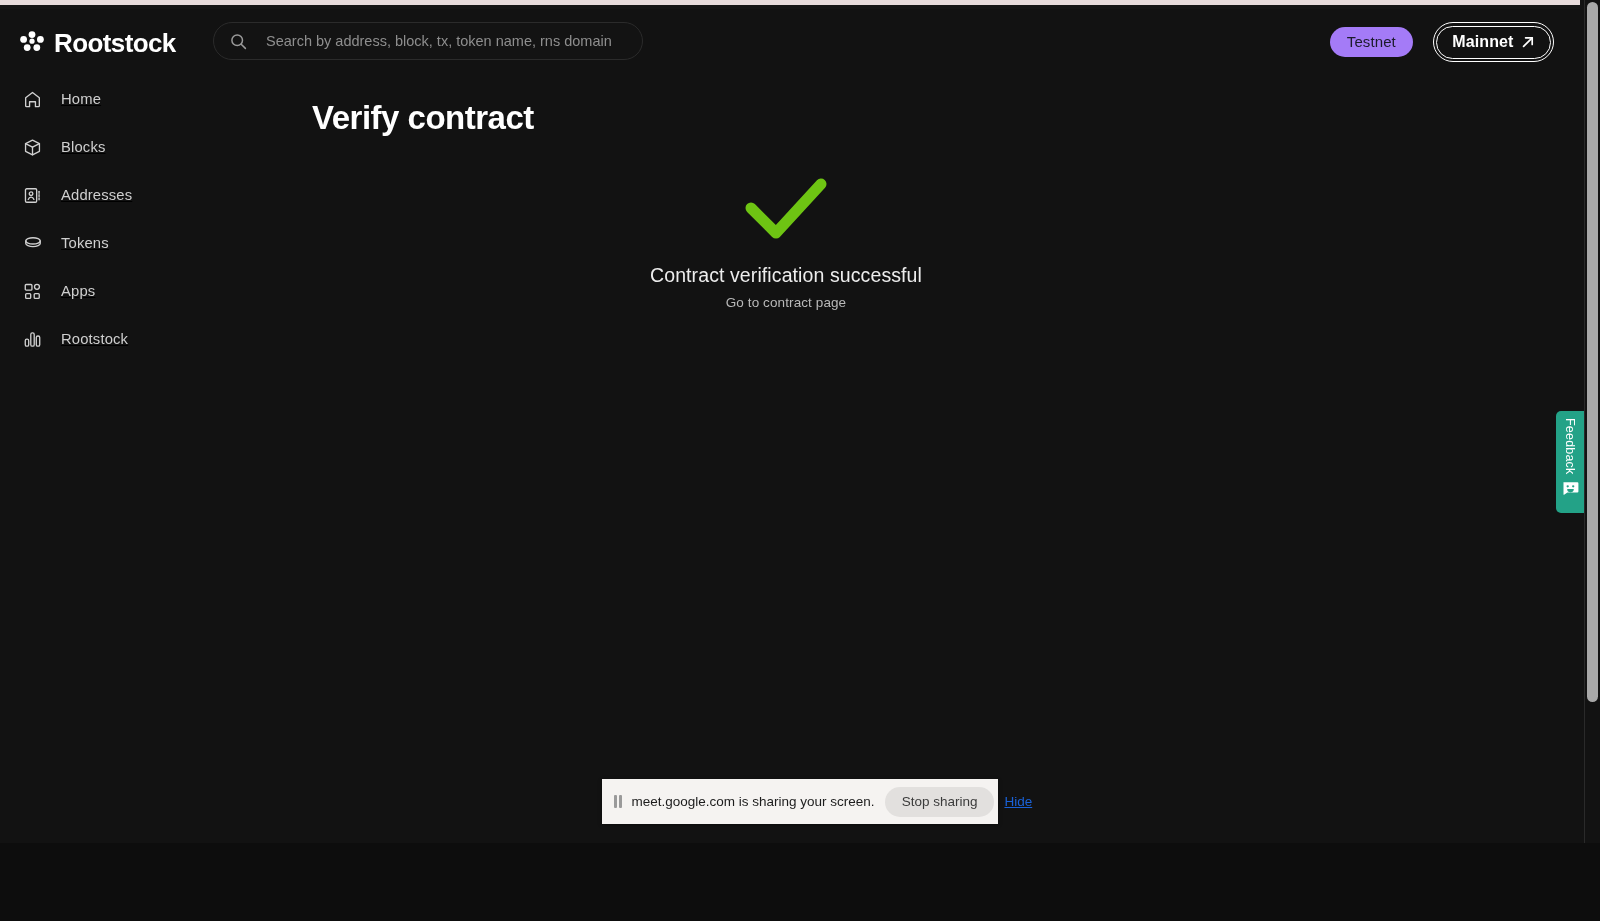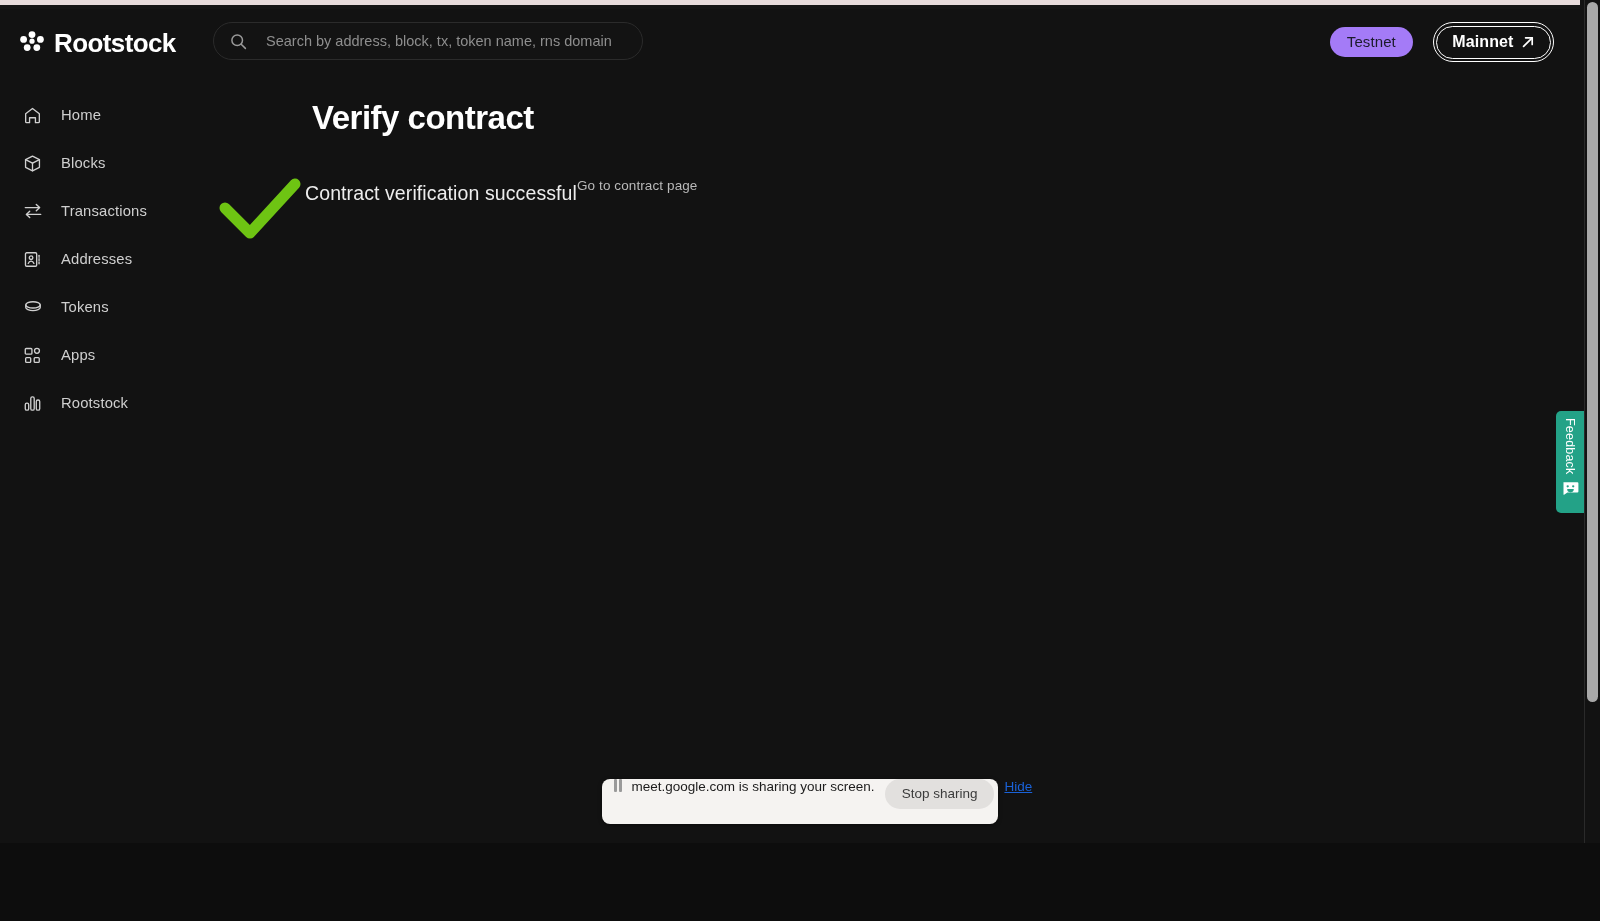--- a/index.html
+++ b/index.html
@@ -130,23 +130,24 @@
     gap: 7px;
     font-family: "Liberation Sans", sans-serif;
     letter-spacing: 0.1px;
     justify-content: flex-end;
   }
   .arrow-ne { display:block; }
 
   
   .sidebar {
     position: absolute;
-    top: 96px; left: 0;
+    top: 80px; left: 0;
     width: 215px;
     padding-top: 4px;
+    text-decoration: underline;
   }
   .nav-item {
     display: flex;
     align-items: center;
     gap: 18px;
     height: 30px;
     margin-bottom: 18px;
     padding-left: 22px;
     cursor: pointer;
   }
@@ -179,21 +180,22 @@
     font-weight: 700;
     letter-spacing: -0.5px;
     margin-left: 97px;
     margin-top: 11px;
   }
 
   .result-block {
     margin-top: 33px;
     width: 1142px;
     display: flex;
-    align-items: flex-start;
+    flex-direction: column;
+    align-items: center;
   }
   .check-wrap { width: 90px; height: 78px; }
   .result-title {
     margin-top: 12px;
     color: #ededed;
     font-size: 19.5px;
     font-weight: 400;
     letter-spacing: 0.1px;
   }
   .result-link {
@@ -250,23 +252,23 @@
   }
 
   
   .share-bar {
     position: absolute;
     left: 602px;
     bottom: 19px;
     width: 396px;
     height: 45px;
     background: #f5f3f1;
-    border-radius: 8px;
-    display: flex;
-    align-items: flex-start;
+    border-radius: 0;
+    display: flex;
+    align-items: center;
     padding: 0 14px 0 12px;
     gap: 10px;
     box-shadow: 0 1px 4px rgba(0,0,0,.45);
   }
   .pause-icon { display: flex; gap: 2.5px; flex: 0 0 auto; }
   .pause-icon span {
     display: block;
     width: 2.5px; height: 13px;
     background: #9a9a9a;
     border-radius: 1px;
@@ -361,31 +363,20 @@
       <span class="nav-icon">
         <svg width="19" height="19" viewBox="0 0 20 20" fill="none" stroke="#d0d0d0" stroke-width="1.4" stroke-linecap="round" stroke-linejoin="round">
           <path d="M10 2.3 17.3 6v8L10 17.7 2.7 14V6Z"></path>
           <path d="M2.7 6 10 9.7 17.3 6"></path>
           <path d="M10 9.7v8"></path>
         </svg>
       </span>
       <span class="nav-label">Blocks</span>
     </div>
 
-    <div class="nav-item">
-      <span class="nav-icon">
-        <svg width="20" height="20" viewBox="0 0 20 20" fill="none" stroke="#d0d0d0" stroke-width="1.4" stroke-linecap="round" stroke-linejoin="round">
-          <line x1="2.3" y1="6.6" x2="16.4" y2="6.6"></line>
-          <polyline points="13.3,3.5 16.6,6.6 13.3,9.7"></polyline>
-          <line x1="17.7" y1="13.4" x2="3.6" y2="13.4"></line>
-          <polyline points="6.7,10.3 3.4,13.4 6.7,16.5"></polyline>
-        </svg>
-      </span>
-      <span class="nav-label">Transactions</span>
-    </div>
 
     <div class="nav-item">
       <span class="nav-icon">
         <svg width="19" height="19" viewBox="0 0 20 20" fill="none" stroke="#d0d0d0" stroke-width="1.4" stroke-linecap="round" stroke-linejoin="round">
           <rect x="2.6" y="2.9" width="11.8" height="14.2" rx="1.3"></rect>
           <circle cx="8.5" cy="8.1" r="1.9"></circle>
           <path d="M5.5 14.1c.6-1.6 1.7-2.4 3-2.4s2.4.8 3 2.4"></path>
           <line x1="16.9" y1="5.6" x2="16.9" y2="7.6"></line>
           <line x1="16.9" y1="9.1" x2="16.9" y2="11.1"></line>
           <line x1="16.9" y1="12.6" x2="16.9" y2="14.6"></line>

